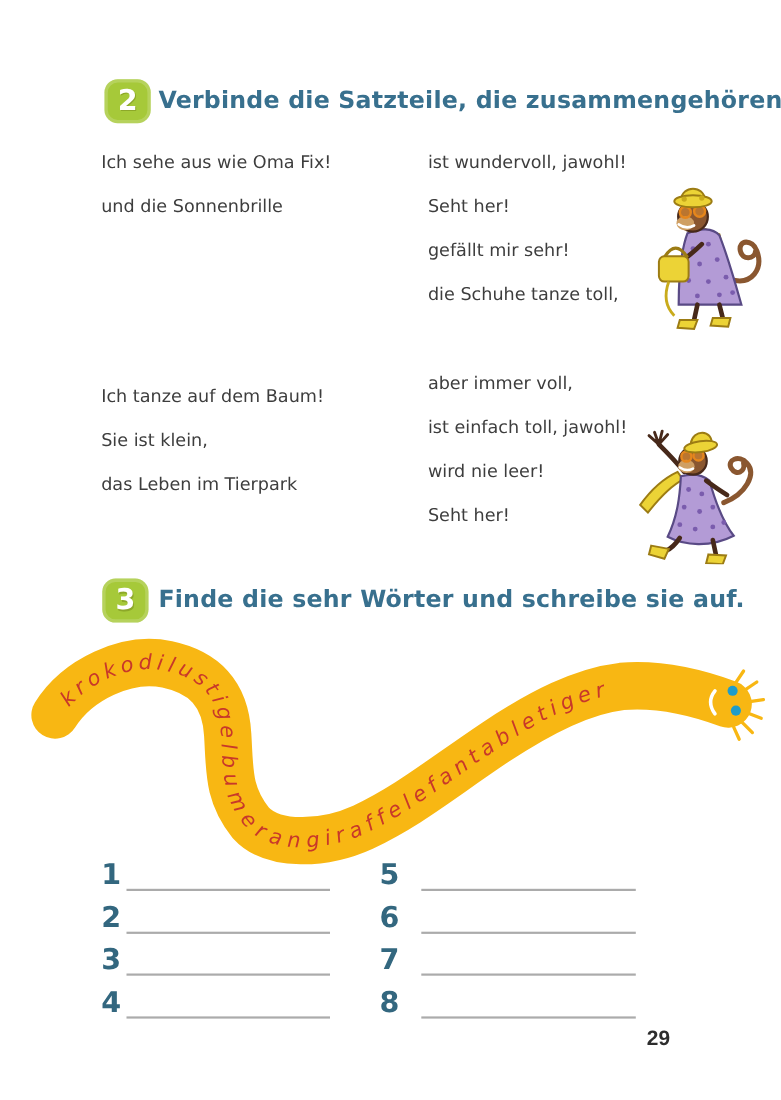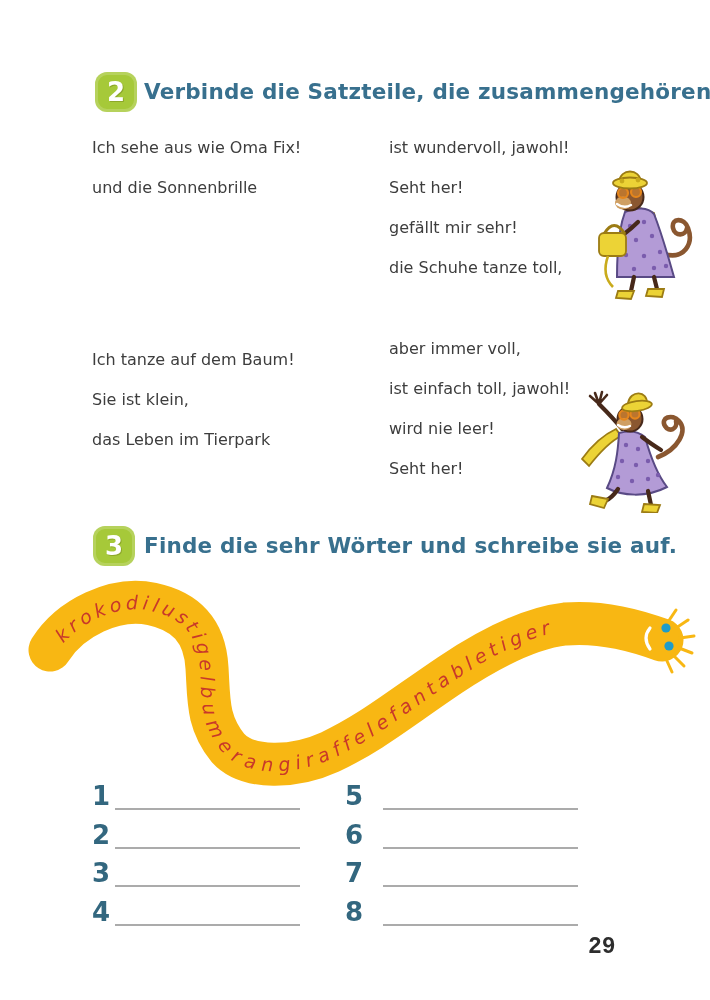--- a/index.html
+++ b/index.html
@@ -42,22 +42,22 @@
     font-size:26px; font-weight:bold; line-height:28px;
   }
   .answer-line{
     position:absolute; top:26px; height:0;
     border-bottom:2px solid var(--answer-line); opacity:0.75;
   }
   .answers-left .answer-line{left:23px; width:185px;}
   .answers-right .answer-line{left:38px; width:195px;}
   .page-number{
     position:absolute; left:588px; top:934px;
-    color:var(--page-number); font-size:23px; font-weight:bold;
-    font-family:Liberation Mono, monospace;
+    color:var(--page-number); font-size:19px; font-weight:bold;
+    font-family:Liberation Sans, sans-serif;
     text-align:center;
   }
   .snake-svg{position:absolute; left:0; top:556px;}
   .snake-body{fill:none; stroke:var(--snake-yellow); stroke-width:43; stroke-linecap:round; stroke-linejoin:round;}
   .snake-letters{
     fill:var(--snake-letters-red); font-size:19px; font-style:italic;
     font-family:"DejaVu Sans","Liberation Sans",sans-serif; letter-spacing:5px;
   }
   .snake-hair{stroke:var(--snake-yellow); stroke-width:3; stroke-linecap:round;}
   .snake-mouth{fill:none; stroke:#fff; stroke-width:3.2; stroke-linecap:round;}

